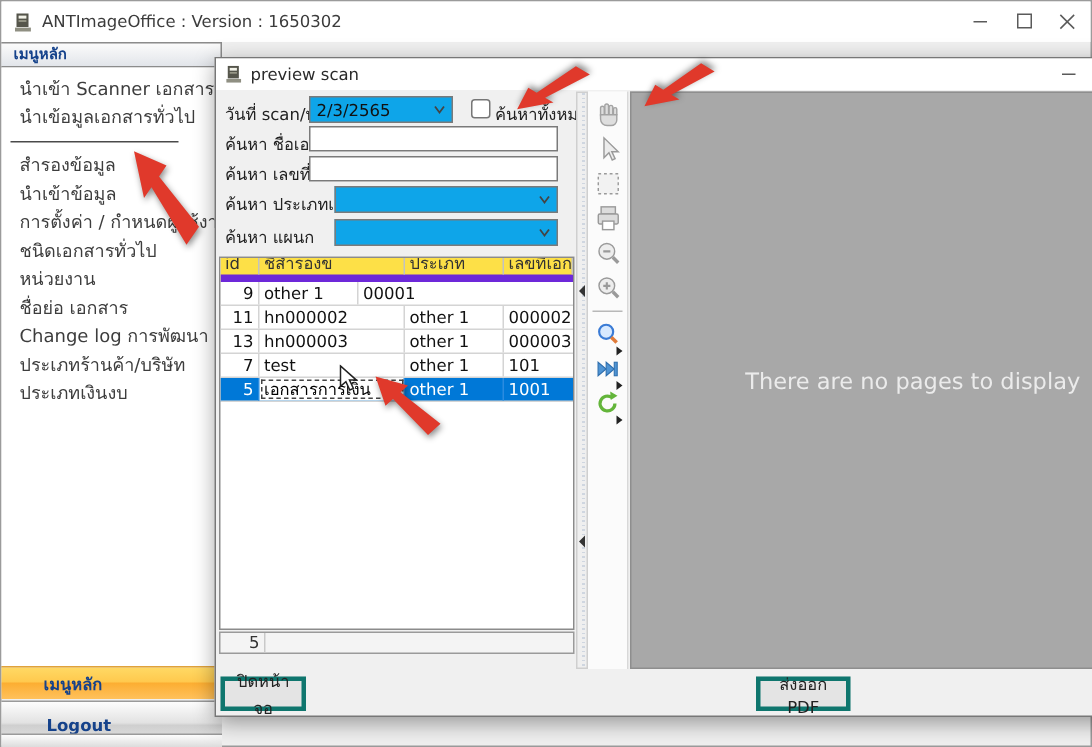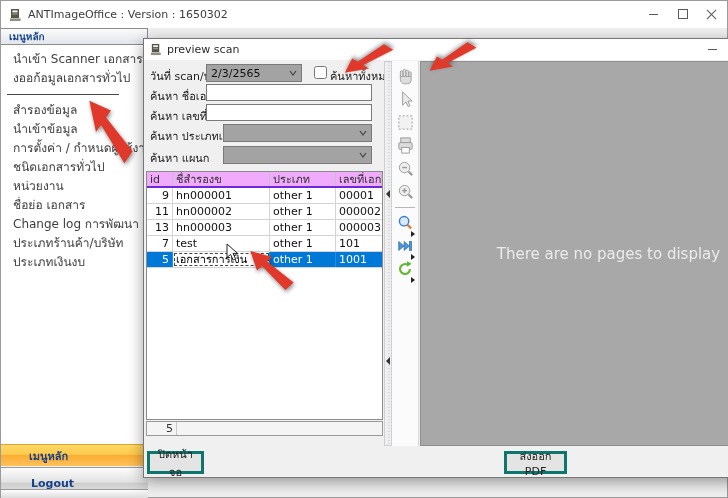--- a/index.html
+++ b/index.html
@@ -33,29 +33,29 @@
   .bar-stub{top:488px;height:10px;background:linear-gradient(#fdfdfd,#d8d8d8);border-top:1px solid #9a9a9a;}
   
   .preview-window{position:absolute;left:143px;top:38px;width:660px;height:440px;background:#f0f0f0;
     border:1px solid #777;box-sizing:border-box;box-shadow:0 4px 14px rgba(0,0,0,.38);}
   .ptitlebar{position:absolute;left:0;top:0;right:0;height:21px;background:#ffffff;display:flex;align-items:center;}
   .ptitlebar .p-title{font-size:11px;color:#2b2b2b;margin-left:5px;}
   .p-min{position:absolute;left:552px;top:0;width:32px;height:20px;display:flex;align-items:center;justify-content:center;}
   .form-label{position:absolute;font-size:11px;color:#222;white-space:nowrap;}
   .tbox{position:absolute;height:17px;background:#fff;border:1px solid #7a7a7a;box-sizing:border-box;
     font-size:11px;font-family:inherit;color:#111;padding:0 3px;outline:none;}
-  .combo{position:absolute;height:18px;background:#a3a3a3;border:1px solid #7a7a7a;box-sizing:border-box;
+  .combo{position:absolute;height:18px;background:#0ea5e9;border:1px solid #7a7a7a;box-sizing:border-box;
     font-size:11px;color:#111;display:flex;align-items:center;padding-left:4px;}
   .combo .chev{position:absolute;right:4px;top:5px;width:8px;height:6px;}
   .chk{position:absolute;width:13px;height:13px;margin:0;}
   .chk-label{position:absolute;font-size:11px;color:#222;}
   
   .grid{position:absolute;left:2px;top:132px;width:237px;height:249px;background:#fff;border:1px solid #8b8b8b;box-sizing:border-box;overflow:hidden;}
   .g-row{display:flex;height:16px;border-bottom:1px solid #d4d4d4;box-sizing:border-box;}
-  .g-head{height:16px;background:#f0abfc;border-bottom:2px solid #6d28d9;}
+  .g-head{height:16px;background:#fde047;border-bottom:5px solid #6d28d9;align-items:flex-end;}
   .g-cell{font-size:11px;color:#111;padding:0 3px;box-sizing:border-box;border-right:1px solid #d4d4d4;
     white-space:nowrap;overflow:hidden;line-height:15px;}
   .g-head .g-cell{color:#333;border-right:1px solid #c2c2c2;}
   .c0{width:26px;} .c1{width:97px;} .c2{width:66px;} .c3{flex:1;border-right:none;}
   .g-row:not(.g-head) .c0{text-align:right;}
   .g-row.sel{background:#0078d7;}
   .g-row.sel .g-cell{color:#fff;border-right-color:#2b8be0;}
   .g-row.sel .g-cell.focus{background:#fff;color:#000;outline:1px dashed #444;outline-offset:-2px;}
   .count-bar{position:absolute;left:2px;top:382px;width:237px;height:15px;background:#f4f4f4;border:1px solid #9a9a9a;box-sizing:border-box;display:flex;}
   .count-cell{width:26px;border-right:1px solid #c9c9c9;font-size:11px;color:#333;text-align:right;padding-right:3px;line-height:13px;}
@@ -102,21 +102,21 @@
         <div class="win-btn">
             <div class="glyph-close"></div>
           </div>
       </div>
     </div>
 
     <div class="nav-tab">เมนูหลัก</div>
     <div class="sidebar">
       <div style="padding-top:5px;">
           <div class="nav-item">นำเข้า Scanner เอกสารทั่วไป</div>
-          <div class="nav-item">งออก้อมูลเอกสารทั่วไป</div>
+          <div class="nav-item">นำเข้อมูลเอกสารทั่วไป</div>
           <div class="nav-divider"></div>
           <div class="nav-item">สำรองข้อมูล</div>
           <div class="nav-item">นำเข้าข้อมูล</div>
           <div class="nav-item">การตั้งค่า / กำหนดผู้ใช้งาน</div>
           <div class="nav-item">ชนิดเอกสารทั่วไป</div>
           <div class="nav-item">หน่วยงาน</div>
           <div class="nav-item">ชื่อย่อ เอกสาร</div>
           <div class="nav-item">Change log การพัฒนา</div>
           <div class="nav-item">ประเภทร้านค้า/บริษัท</div>
           <div class="nav-item">ประเภทเงินงบ</div>
@@ -177,21 +177,20 @@
     <div class="grid">
       <div class="g-row g-head">
           <div class="g-cell c0">id</div>
           <div class="g-cell c1">ชื่สำรองข</div>
           <div class="g-cell c2">ประเภท</div>
           <div class="g-cell c3">เลขที่เอกสาร</div>
         </div>
       <div>
           <div class="g-row">
             <div class="g-cell c0">9</div>
-            <div class="g-cell c1">hn000001</div>
             <div class="g-cell c2">other 1</div>
             <div class="g-cell c3">00001</div>
           </div>
           <div class="g-row">
             <div class="g-cell c0">11</div>
             <div class="g-cell c1">hn000002</div>
             <div class="g-cell c2">other 1</div>
             <div class="g-cell c3">000002</div>
           </div>
           <div class="g-row">

